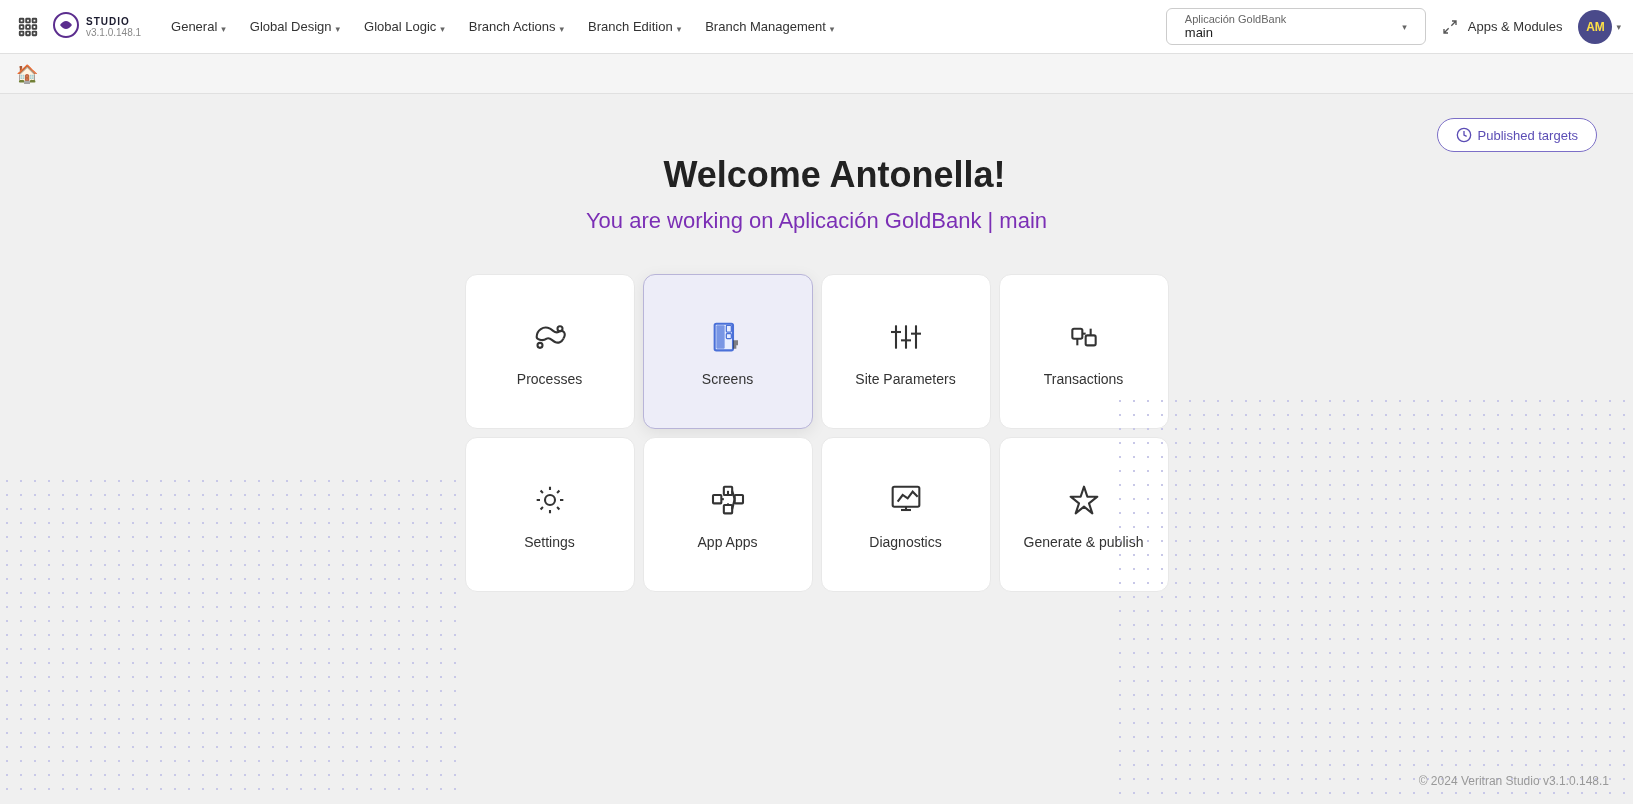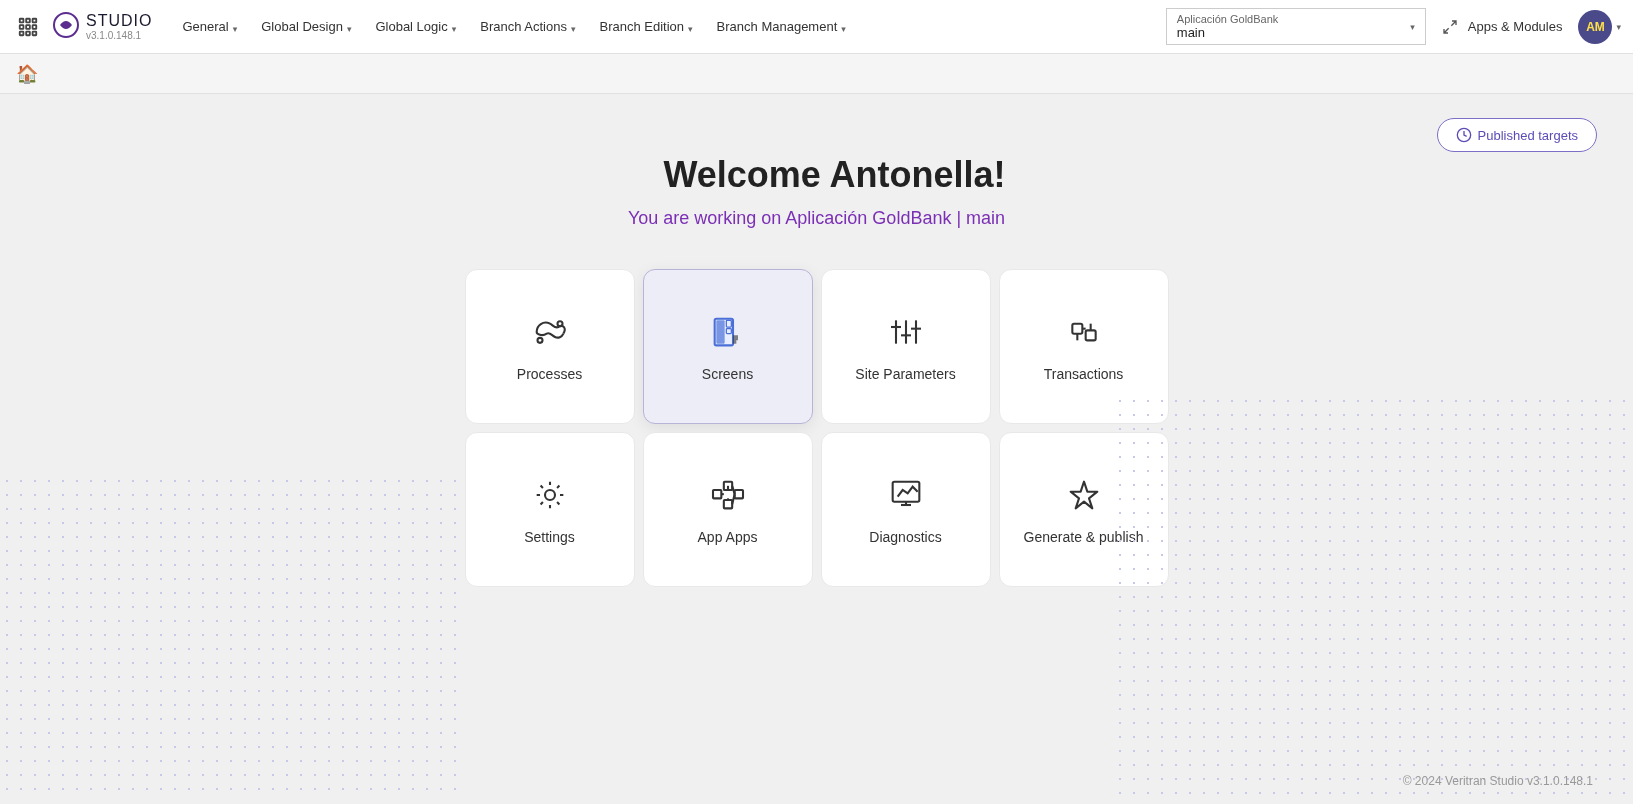--- a/index.html
+++ b/index.html
@@ -26,37 +26,37 @@
 
     .nav-brand {
       display: flex; align-items: center; gap: 6px;
       margin-right: 16px;
     }
     .nav-brand-logo svg { width: 28px; height: 28px; }
     .nav-brand-text {
       display: flex; flex-direction: column;
     }
     .nav-brand-studio {
-      font-size: 16px; font-weight: 400; color: #1a1a2e; letter-spacing: 1px;
+      font-size: 10px; font-weight: 700; color: #1a1a2e; letter-spacing: 1px;
     }
     .nav-brand-version { font-size: 10px; color: #888; }
 
     .nav-menu-item {
       display: flex; align-items: flex-end; gap: 4px;
       padding: 6px 10px; border-radius: 4px; cursor: pointer;
       font-size: 13px; color: #333; white-space: nowrap;
     }
     .nav-chevron { font-size: 9px; color: #666; }
 
     .nav-spacer { flex: 1; }
 
     .nav-app-selector {
       display: flex; align-items: center; gap: 6px;
-      border: 1px solid #ccc; border-radius: 0;
-      padding: 4px 10px; background: #fff; cursor: pointer;
+      border: 1px solid #ccc; border-radius: 6px;
+      padding: 4px 18px; background: #fff; cursor: pointer;
       min-width: 260px;
     }
     .nav-app-selector-content { display: flex; flex-direction: column; flex: 1; }
     .nav-app-name { font-size: 11px; color: #666; }
     .nav-app-branch { font-size: 13px; color: #222; font-weight: 500; }
     .nav-apps-modules {
       display: flex; align-items: center; gap: 10px;
       padding: 6px 12px; cursor: pointer; font-size: 13px; color: #333;
     }
     .nav-user-avatar {
@@ -113,21 +113,21 @@
       text-align: center;
       padding-top: 60px;
       margin-bottom: 40px;
     }
     .welcome-title {
       font-size: 36px; font-weight: 600; color: #222;
       margin-bottom: 12px;
       margin-left: 36px;
     }
     .welcome-subtitle {
-      font-size: 18px; color: #7b2fb5; font-weight: 400;
+      font-size: 22px; color: #7b2fb5; font-weight: 400;
     }
 
     
     .cards-grid {
       display: grid;
       grid-template-columns: repeat(4, 170px);
       gap: 8px;
       justify-content: center;
       padding: 0 20px;
     }
@@ -150,21 +150,21 @@
     }
     .card-icon { font-size: 32px; color: #333; display: flex; align-items: center; justify-content: center; }
     .card-label { font-size: 14px; color: #333; font-weight: 400; text-align: center; }
 
     
     .icon-svg { width: 40px; height: 40px; }
 
     
     .footer {
       position: absolute;
-      bottom: 16px; right: 40px;
+      bottom: 16px; right: 24px;
       font-size: 12px; color: #999;
     }
   </style>
 </head>
 <body>
 
 <nav class="navbar">
 
   <div class="nav-grid-icon">
     <svg viewBox="0 0 24 24" fill="none" stroke="#444" stroke-width="2">

